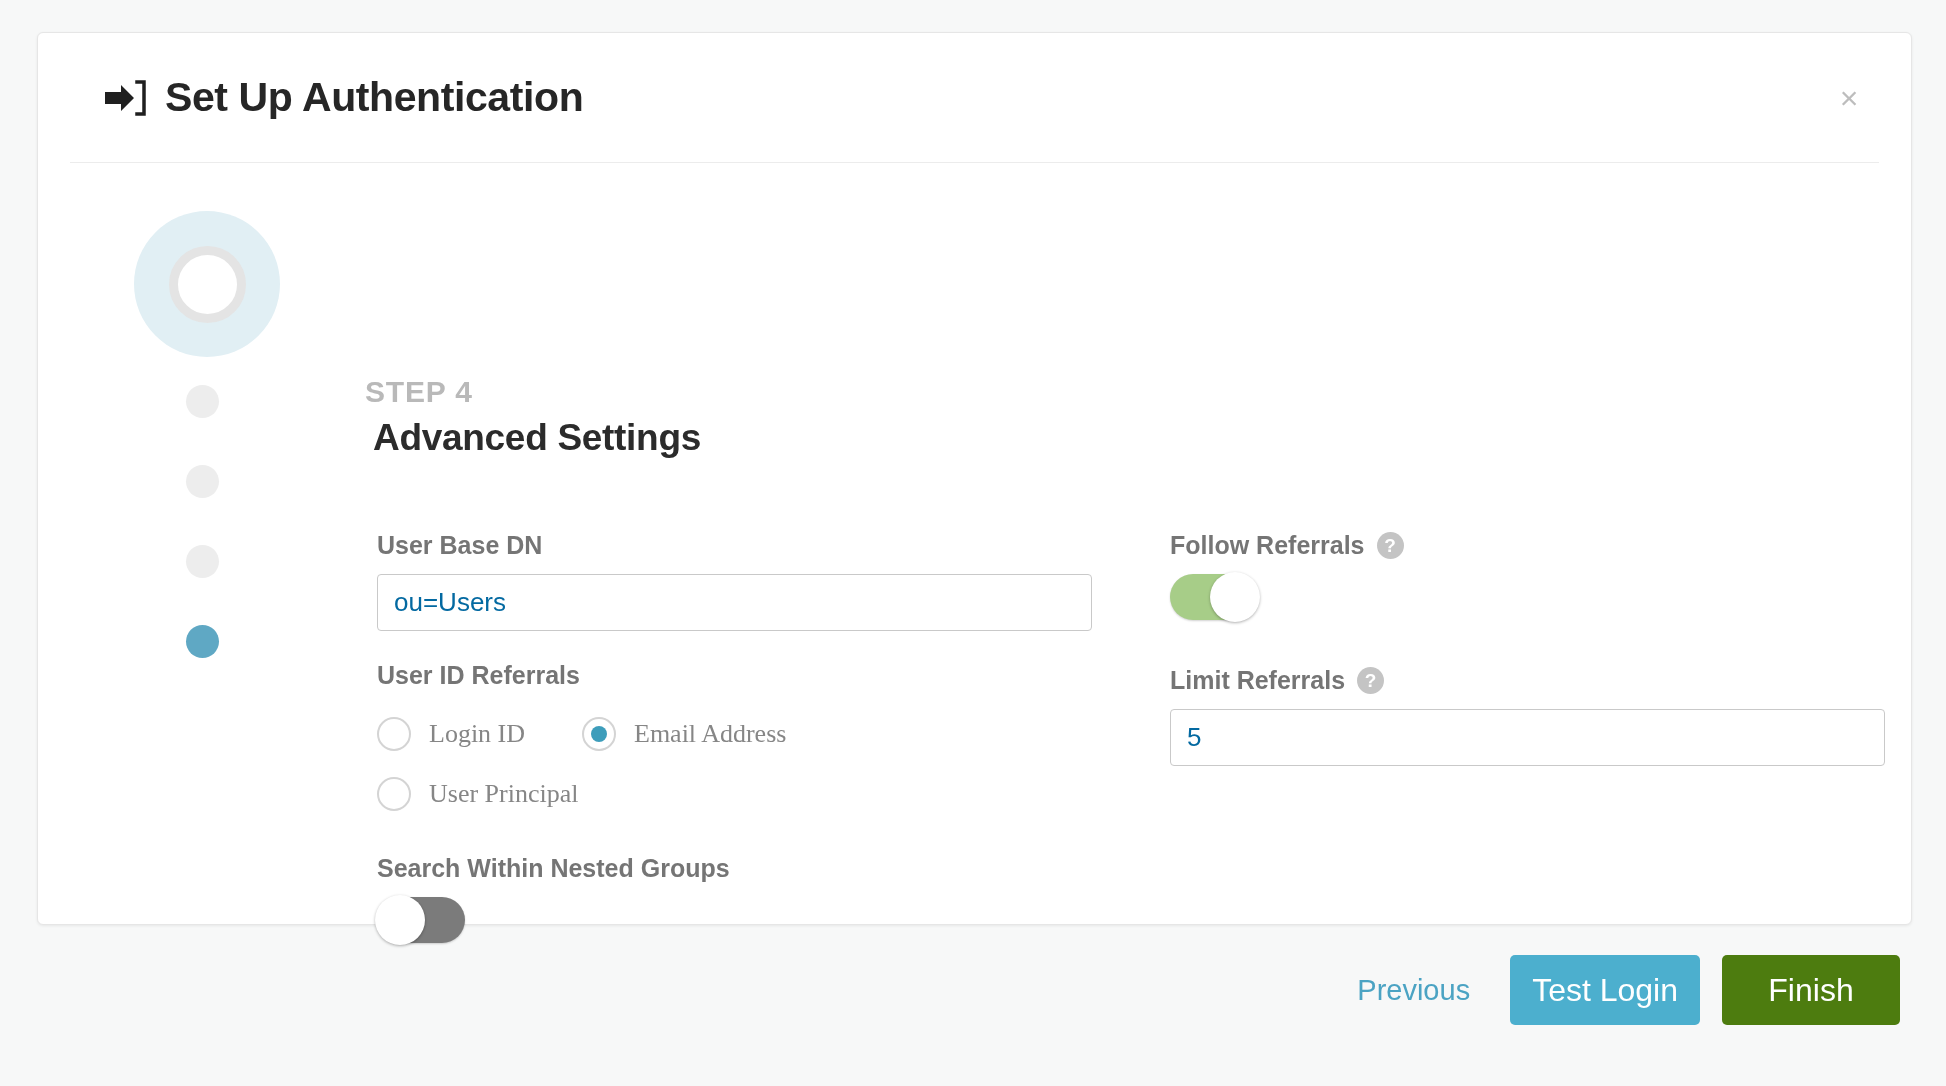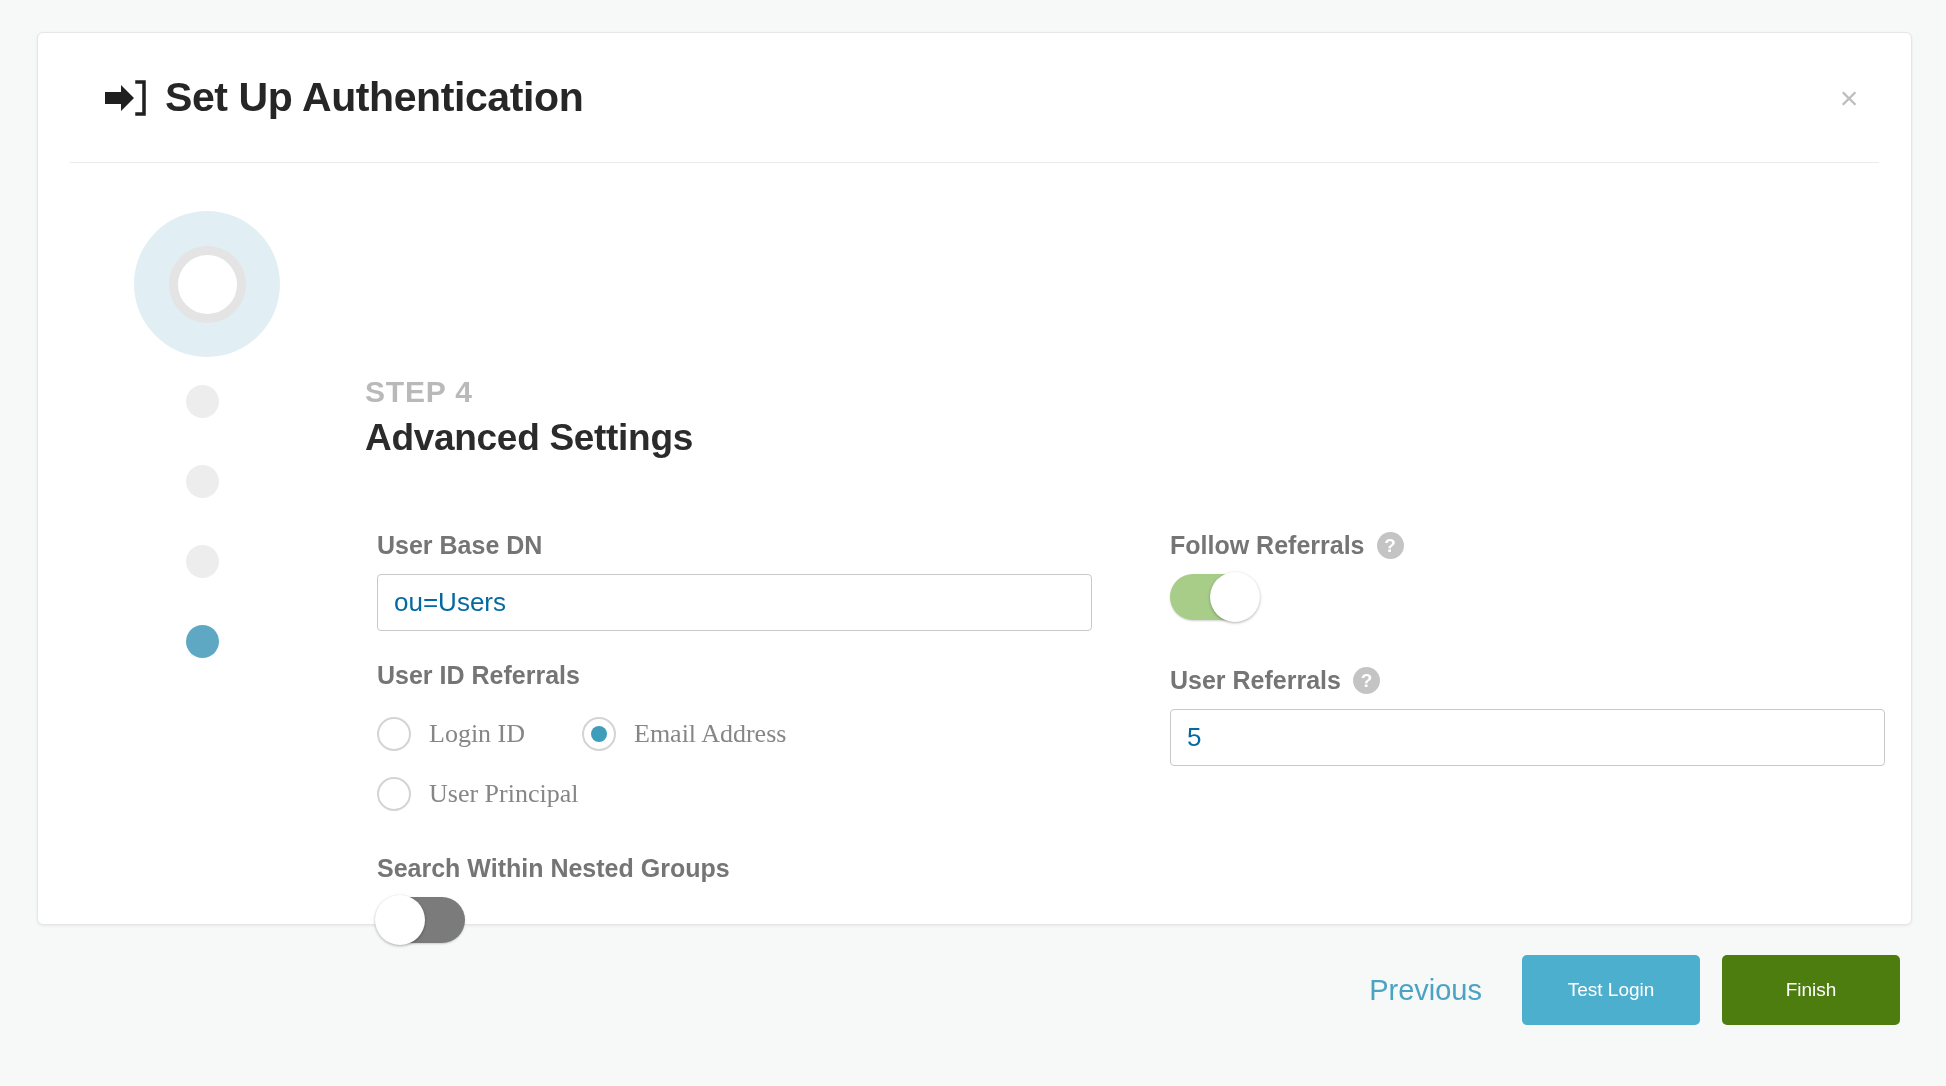--- a/index.html
+++ b/index.html
@@ -143,20 +143,21 @@
     color: #b9b9b9;
     letter-spacing: 0.8px;
   }
 
   .step-name {
     margin-top: 8px;
     font-size: 37px;
     font-weight: bold;
     color: #2b2b2b;
     letter-spacing: -0.3px;
+    margin-left: 8px;
   }
 
   
   .form-grid {
     position: absolute;
     left: 327px;
     top: 368px;
     right: 60px;
   }
 
@@ -307,21 +308,21 @@
     font-family: "Liberation Sans", sans-serif;
     padding: 0 18px;
   }
 
   .btn {
     height: 70px;
     min-width: 178px;
     border: none;
     border-radius: 5px;
     color: #ffffff;
-    font-size: 19px;
+    font-size: 32px;
     cursor: pointer;
     font-family: "Liberation Sans", sans-serif;
     padding: 0 22px;
   }
 
   .btn.primary { background: #4cafce; }
   .btn.disabled { background: #4d7c0f; cursor: default; }
 </style>
 </head>
 <body>
@@ -408,21 +409,21 @@
               <span>Follow Referrals</span>
               <span class="help-icon">?</span>
             </div>
             <div class="toggle on">
               <span class="knob"></span>
             </div>
           </div>
 
           <div class="field" style="margin-top:46px;">
             <div class="field-label">
-              <span>User Referrals</span>
+              <span>Limit Referrals</span>
               <span class="help-icon">?</span>
             </div>
             <input class="text-input" type="text" value="5" style="">
           </div>
 
         </div>
 
       </div>
     </div>
   </div>

